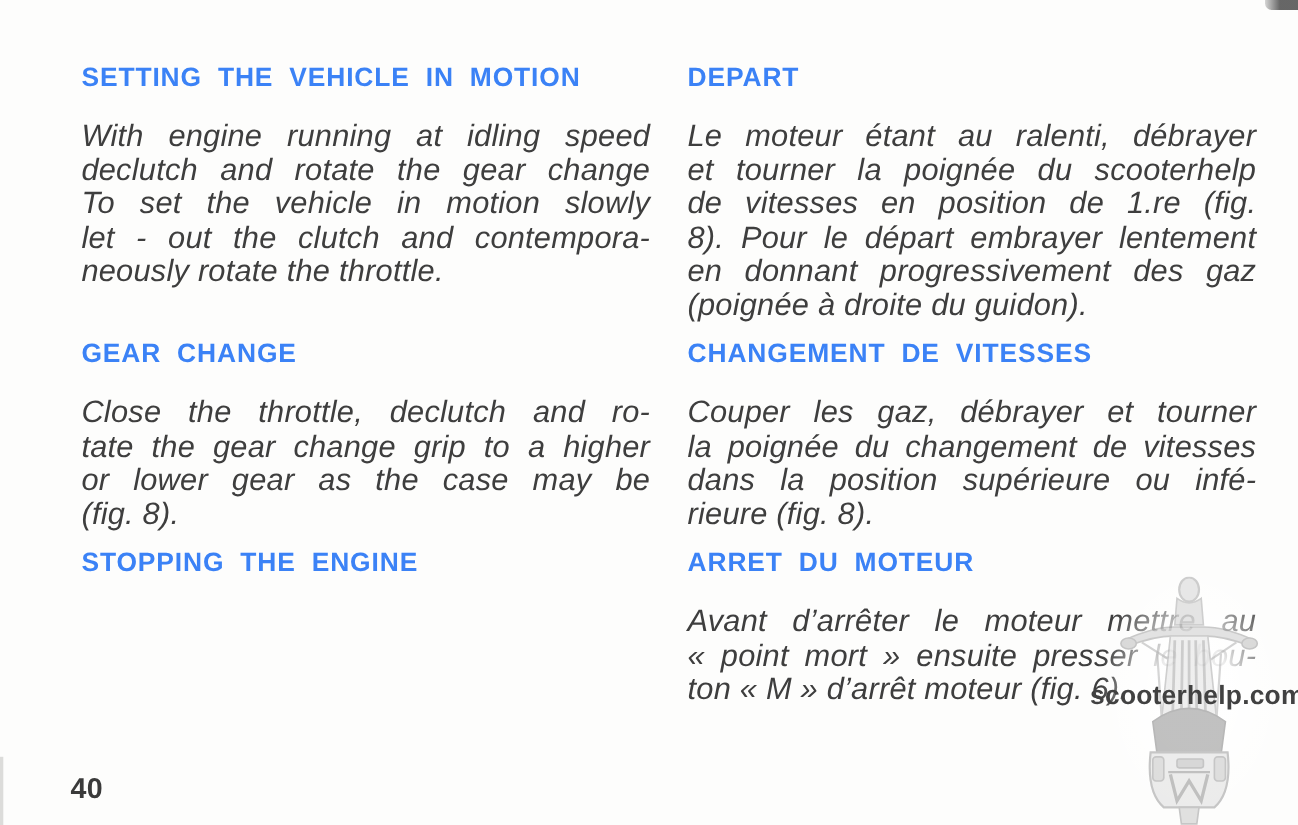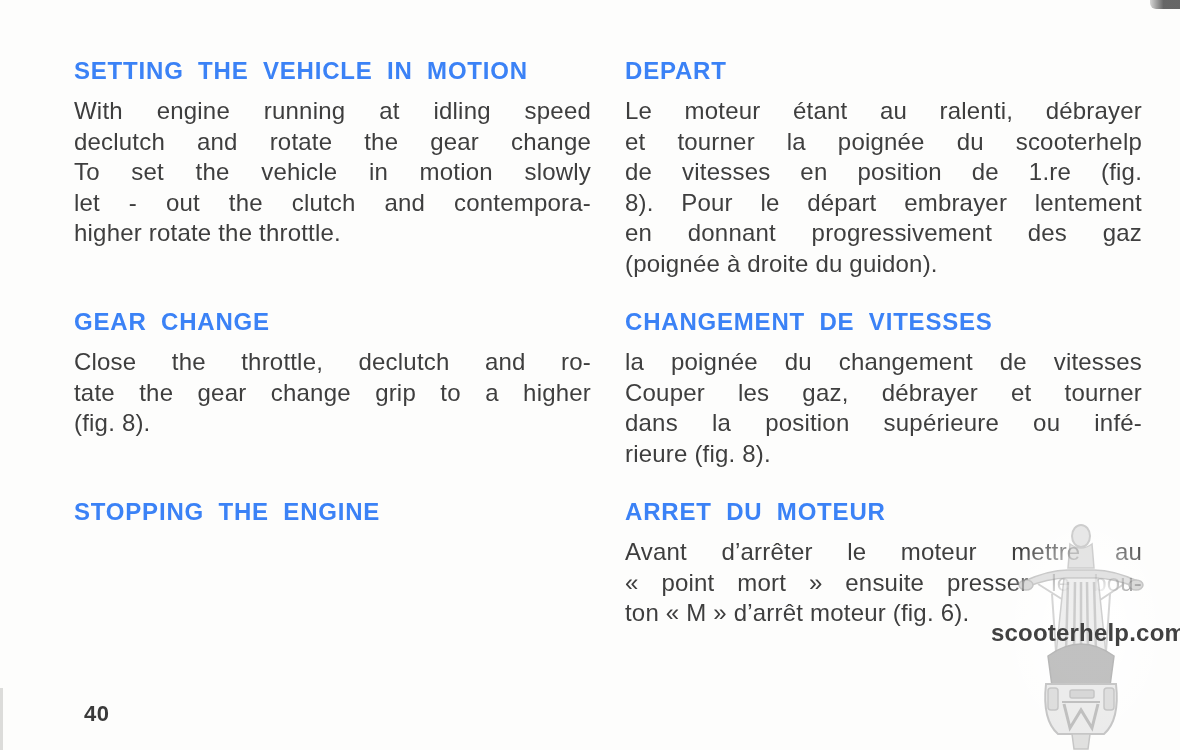--- a/index.html
+++ b/index.html
@@ -40,33 +40,34 @@
   .section h2 {
     font-size: 24px;
     line-height: 25px;
     font-weight: 700;
     color: #3b82f6;
     letter-spacing: 0.8px;
     word-spacing: 7px;
     white-space: nowrap;
   }
   .para {
-    margin-top: 13px;
-    font-size: 24px;
+    margin-top: 26px;
+    font-size: 28px;
     line-height: 30.5px;
     color: #3e3e3e;
     letter-spacing: 0.2px;
+    font-style: italic;
   }
   .tline { text-align: justify; text-align-last: justify; }
   .tline-last { text-align-last: left; }
 
   .page-number {
     position: absolute;
-    left: 84px; top: 701px;
-    font-size: 22px;
+    left: 64px; top: 701px;
+    font-size: 26px;
     font-weight: 700;
     color: #3a3a3a;
     letter-spacing: 0.5px;
   }
 
   
   .watermark-backdrop {
     position: absolute;
     left: 1000px; top: 510px;
     width: 170px; height: 240px;
@@ -97,28 +98,29 @@
 <div class="scan-edge-left"></div>
 
 <div class="column column-left">
   <div class="section section-1">
     <h2>SETTING THE VEHICLE IN MOTION</h2>
     <div class="para">
         <div class="tline">With engine running at idling speed</div>
         <div class="tline">declutch and rotate the gear change</div>
         <div class="tline">To set the vehicle in motion slowly</div>
         <div class="tline">let - out the clutch and contempora-</div>
-        <div class="tline tline-last">higher rotate the throttle.</div>
+        <div class="tline tline-last">neously rotate the throttle.</div>
       </div>
   </div>
   <div class="section section-2">
     <h2>GEAR CHANGE</h2>
     <div class="para">
         <div class="tline">Close the throttle, declutch and ro-</div>
         <div class="tline">tate the gear change grip to a higher</div>
+        <div class="tline">or lower gear as the case may be</div>
         <div class="tline tline-last">(fig. 8).</div>
       </div>
   </div>
   <div class="section section-3">
     <h2>STOPPING THE ENGINE</h2>
   </div>
 </div>
 
 <div class="column column-right">
   <div class="section section-1">
@@ -128,22 +130,22 @@
         <div class="tline">et tourner la poignée du scooterhelp</div>
         <div class="tline">de vitesses en position de 1.re (fig.</div>
         <div class="tline">8). Pour le départ embrayer lentement</div>
         <div class="tline">en donnant progressivement des gaz</div>
         <div class="tline tline-last">(poignée à droite du guidon).</div>
       </div>
   </div>
   <div class="section section-2">
     <h2>CHANGEMENT DE VITESSES</h2>
     <div class="para">
+        <div class="tline">Couper les gaz, débrayer et tourner</div>
         <div class="tline">la poignée du changement de vitesses</div>
-        <div class="tline">Couper les gaz, débrayer et tourner</div>
         <div class="tline">dans la position supérieure ou infé-</div>
         <div class="tline tline-last">rieure (fig. 8).</div>
       </div>
   </div>
   <div class="section section-3">
     <h2>ARRET DU MOTEUR</h2>
     <div class="para">
         <div class="tline">Avant d’arrêter le moteur mettre au</div>
         <div class="tline">« point mort » ensuite presser le bou-</div>
         <div class="tline tline-last">ton « M » d’arrêt moteur (fig. 6).</div>

